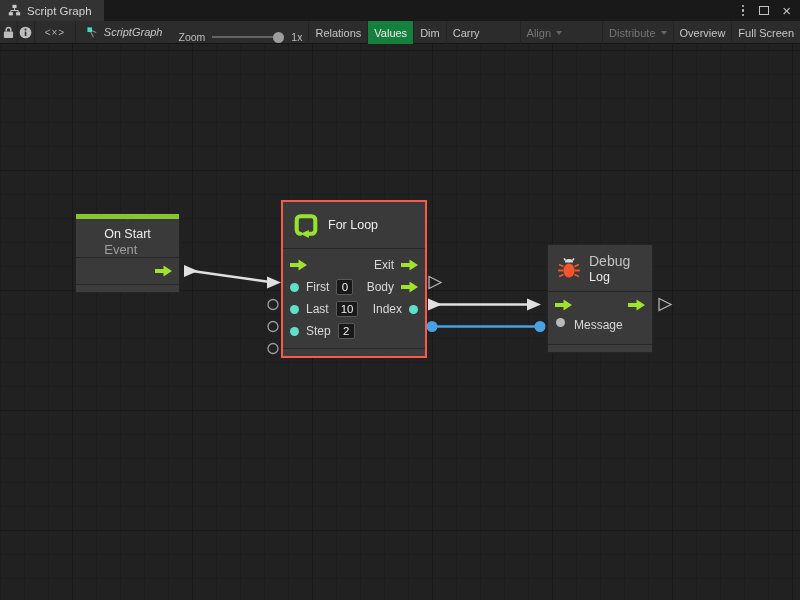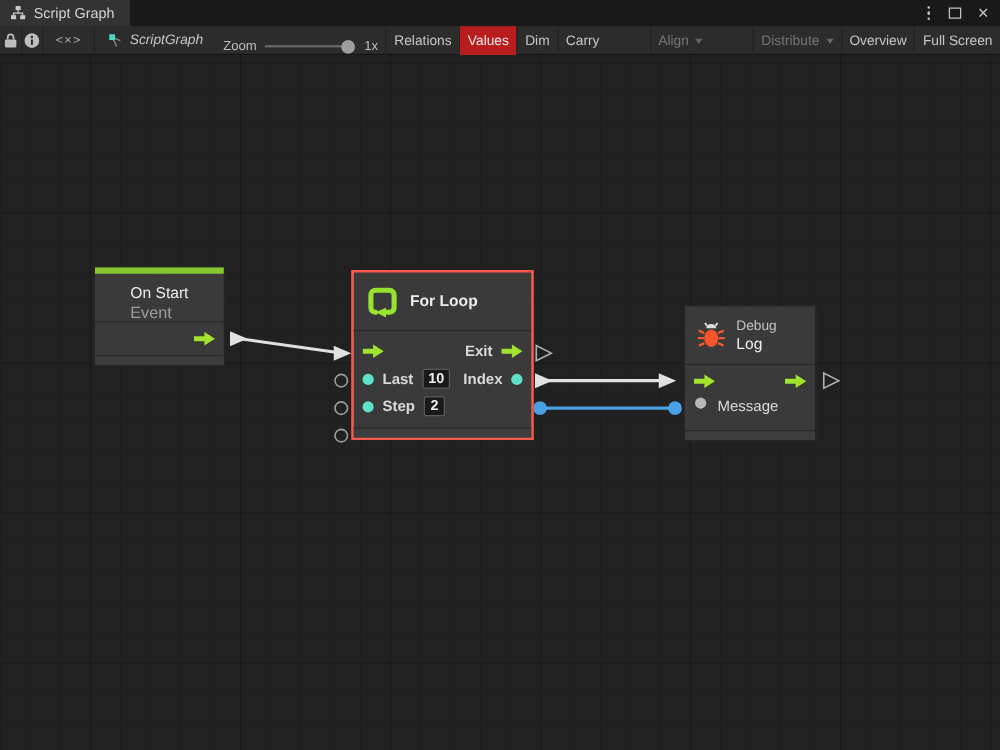--- a/index.html
+++ b/index.html
@@ -22,21 +22,21 @@
   .tbtn { background:transparent; border:none; border-right:1px solid #232323; color:#c6c6c6; font-family:inherit; font-size:11px; display:flex; align-items:center; justify-content:center; padding:0 7px; cursor:pointer; }
   .tbtn.sq { width:26px; padding:0; }
   .tbtn.code { width:54px; font-size:10px; letter-spacing:1px; color:#b0b0b0; }
   .crumb { display:flex; align-items:center; gap:5px; padding:0 10px; cursor:pointer;font-style:italic; }
   .zoomctl { display:flex; align-items:center; gap:7px; padding:16px 6px; }
   .zoom-label, .zoom-value { font-size:10.5px; color:#bdbdbd; }
   .track { width:72px; height:2px; background:#636363; position:relative; cursor:pointer; }
   .handle { width:11px; height:11px; border-radius:50%; background:#9d9d9d; position:absolute; top:-4.5px; right:0; }
   .tb-buttons { margin-left:auto; display:flex; align-items:stretch; }
   .tb-buttons .tbtn { border-right:none; border-left:1px solid #232323; padding:12px 6px; }
-  .tbtn.active { background:#b91c1c; color:#ececec; }
+  .tbtn.active { background:#15803d; color:#ececec; }
   .tbtn.disabled { color:#757575; cursor:default;margin-left:34px; }
   .chev { width:0; height:0; border-left:3.5px solid transparent; border-right:3.5px solid transparent; border-top:4px solid #8a8a8a; margin-left:5px; display:inline-block; }
   .disabled .chev { border-top-color:#676767; }
 
   
   .canvas { position:relative; flex:1; background-color:#212121;
     background-image:
       linear-gradient(90deg,#181818 1px,transparent 1px),
       linear-gradient(180deg,#181818 1px,transparent 1px),
       linear-gradient(90deg,#1d1d1d 1px,transparent 1px),
@@ -46,37 +46,37 @@
     background-repeat:repeat; }
   .wires { position:absolute; left:0; top:0; z-index:1; }
 
   
   .node { position:absolute; background:#3a3a3a; z-index:2; border:1px solid #242424; }
   .node.selected { border:2px solid #f95a4c; }
   .n-sep { border-top:1px solid #282828; }
   .n-footer { height:8px; border-top:1px solid #282828; background:#3d3d3d; }
   .n-title { font-size:12.5px; color:#ececec; }
   .n-sub { font-size:13px; color:#9d9d9d; margin-top:1px; }
-  .n-sur { font-size:11px; color:#c2c2c2; margin-bottom:1px; }
+  .n-sur { font-size:14px; color:#c2c2c2; margin-bottom:1px; }
 
   .parrow { width:17px; height:13px; background:#a0e22e; flex:0 0 auto;
     clip-path:polygon(0 34%,50% 34%,50% 8%,100% 50%,50% 92%,50% 66%,0 66%); }
   .pdot { width:9px; height:9px; border-radius:50%; background:#5ee1c7; flex:0 0 auto; }
   .pdot.gray { background:#b9b9b9; }
   .plabel { font-size:12px; color:#d9d9d9; }
   .vbox { background:#191919; border:1px solid #5a5a5a; border-radius:2px; color:#eeeeee; font-size:11.5px; min-width:17px; padding:1px 4px; text-align:center; cursor:text; }
 
   
   #node-onstart { left:75px; top:169px; width:105px; }
   #node-onstart .stripe { height:5px; background:#85c52d; }
   #node-onstart .hdr { height:38px; display:flex; align-items:center; gap:7px; padding:0 8px;flex-direction:column; }
   #node-onstart .brow { height:26px; display:flex; align-items:center; justify-content:flex-end; padding-right:7px; }
 
   
-  #node-forloop { left:281px; top:172px; width:146px;font-weight:bold; }
+  #node-forloop { left:281px; top:156px; width:146px; }
   #node-forloop .hdr { height:46px; display:flex; align-items:center; gap:9px; padding:0 10px; }
   #node-forloop .pbody { padding:5px 0 6px; }
   .frow { height:22px; display:flex; align-items:center; justify-content:space-between; padding:0 7px; }
   .fcell { display:flex; align-items:center; gap:7px; }
 
   
   #node-debug { left:547px; top:200px; width:106px; }
   #node-debug .hdr { height:46px; display:flex; align-items:center; gap:8px; padding:0 9px; }
   #node-debug .drow1 { height:26px; display:flex; align-items:center; justify-content:space-between; padding:0 7px; }
   #node-debug .drow2 { height:21px; display:flex; align-items:flex-start; gap:9px; padding:0 8px; }
@@ -234,20 +234,31 @@
               <span class="parrow"></span>
             </div>
           <div class="fcell">
             <span class="plabel">Exit</span>
             <span class="parrow"></span>
           </div>
         </div>
         <div class="frow">
           <div class="fcell">
             <span class="pdot"></span>
+            <span class="plabel">First</span>
+            <span class="vbox">0</span>
+          </div>
+          <div class="fcell">
+            <span class="plabel">Body</span>
+            <span class="parrow"></span>
+          </div>
+        </div>
+        <div class="frow">
+          <div class="fcell">
+            <span class="pdot"></span>
             <span class="plabel">Last</span>
             <span class="vbox">10</span>
           </div>
           <div class="fcell">
             <span class="plabel">Index</span>
             <span class="pdot"></span>
           </div>
         </div>
         <div class="frow">
           <div class="fcell">

